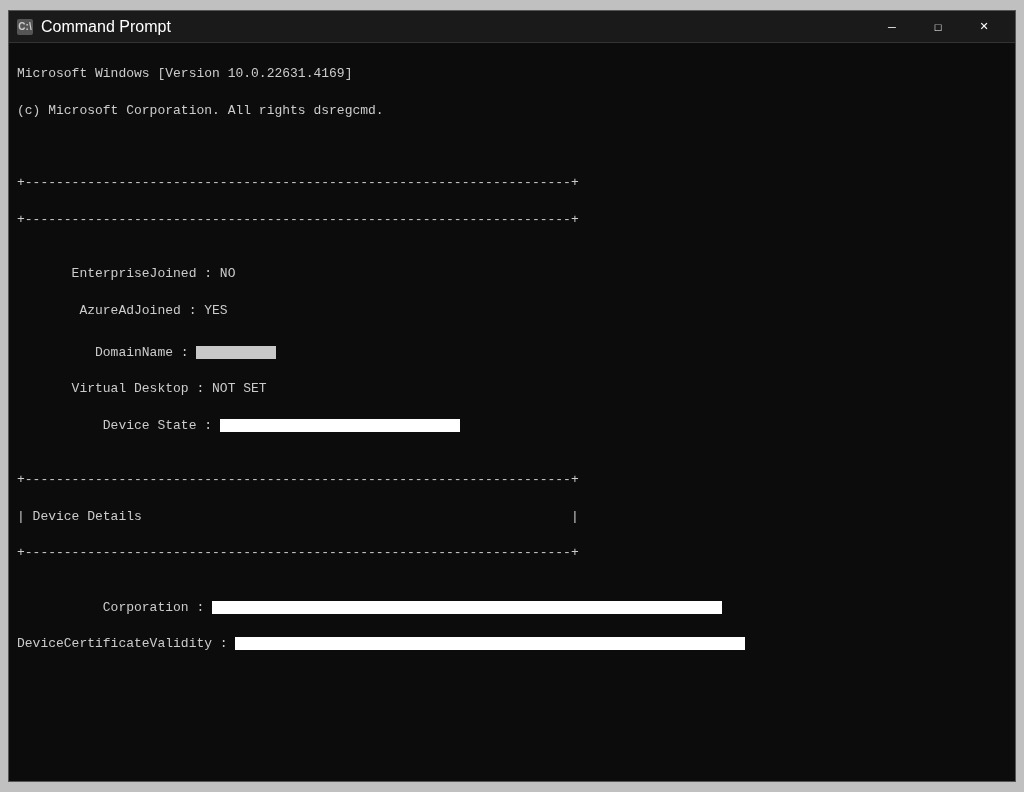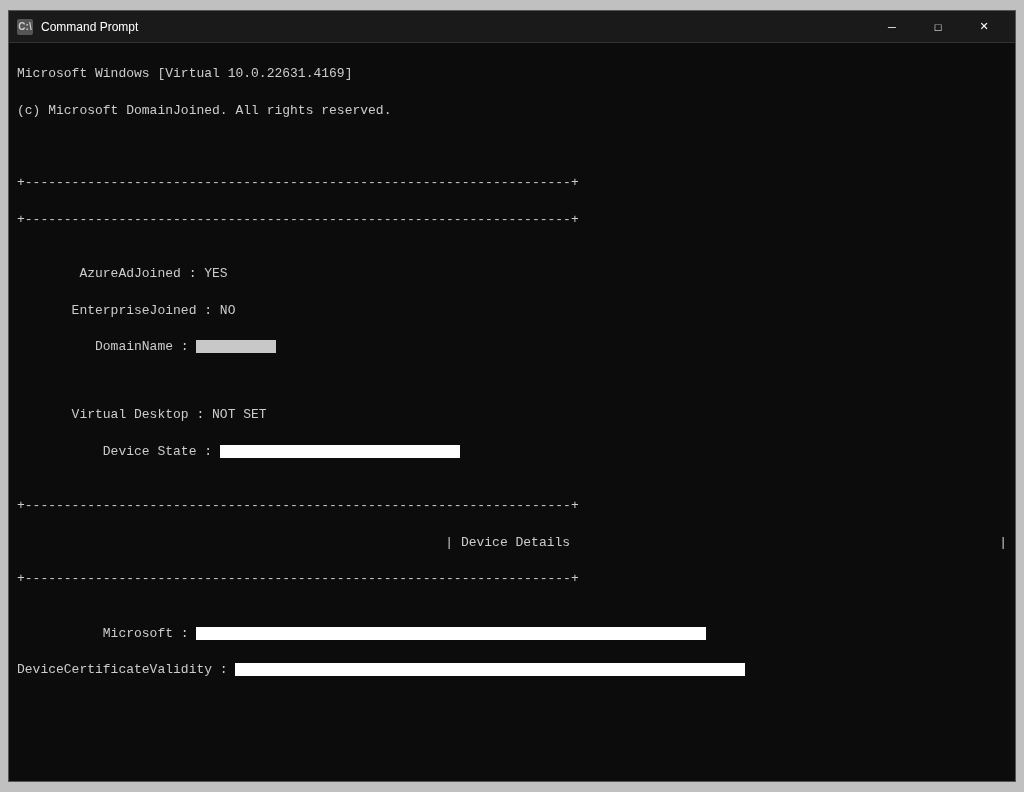--- a/index.html
+++ b/index.html
@@ -39,21 +39,21 @@
       align-items: center;
       justify-content: center;
       font-size: 10px;
       color: #ccc;
       font-family: Arial, sans-serif;
       font-weight: bold;
     }
     .title-text {
       color: #ffffff;
       font-family: 'Segoe UI', Arial, sans-serif;
-      font-size: 12px;
+      font-size: 16px;
       flex: 1;
     }
     .title-controls {
       display: flex;
       gap: 0;
     }
     .title-btn {
       width: 46px;
       height: 32px;
       display: flex;
@@ -114,38 +114,38 @@
   <div class="title-bar">
     <div class="title-bar-icon">C:\</div>
     <span class="title-text">Command Prompt</span>
     <div class="title-controls">
       <div class="title-btn">─</div>
       <div class="title-btn">□</div>
       <div class="title-btn close">✕</div>
     </div>
   </div>
   <div class="content">
-<span style="display: block;">Microsoft Windows [Virtual 10.0.22631.4169]</span>
-<span style="display: block;">(c) Microsoft DomainJoined. All rights reserved.</span>
+<span style="display: block;">Microsoft Windows [Version 10.0.22631.4169]</span>
+<span style="display: block;">(c) Microsoft Corporation. All rights dsregcmd.</span>
 
 
 <span style="display: block;">+----------------------------------------------------------------------+</span>
 <span style="display: block;">+----------------------------------------------------------------------+</span>
 
+<span style="display: block;"><span>       EnterpriseJoined : </span><span>NO</span></span>
 <span style="display: block;"><span>        AzureAdJoined : </span><span>YES</span></span>
-<span style="display: block;"><span>       EnterpriseJoined : </span><span>NO</span></span>
-<span style="display: block;"><span>          DomainName : </span><span class="redacted-sm"></span></span>
-<span style="display: block; margin-top: 32px;"><span>       Virtual Desktop : </span><span>NOT SET</span></span>
+<span style="display: block; margin-top: 6px;"><span>          DomainName : </span><span class="redacted-sm"></span></span>
+<span style="display: block;"><span>       Virtual Desktop : </span><span>NOT SET</span></span>
 <span style="display: block;"><span>           Device State : </span><span class="redacted-lg" style="width:240px;height:13px;"></span></span>
 
 <span style="display: block;">+----------------------------------------------------------------------+</span>
-<span style="display: block; text-align: right;">| Device Details                                                       |</span>
+<span style="display: block;">| Device Details                                                       |</span>
 <span style="display: block;">+----------------------------------------------------------------------+</span>
 
-<span style="display: block;"><span>           Microsoft : </span><span class="redacted-xl" style="width:510px;height:13px;background:#fff;"></span></span>
+<span style="display: block;"><span>           Corporation : </span><span class="redacted-xl" style="width:510px;height:13px;background:#fff;"></span></span>
 <span style="display: block;"><span>DeviceCertificateValidity : </span><span class="redacted-xl" style="width:510px;height:13px;background:#fff;"></span></span>
 
 
 
 
 
 
 
 
 

